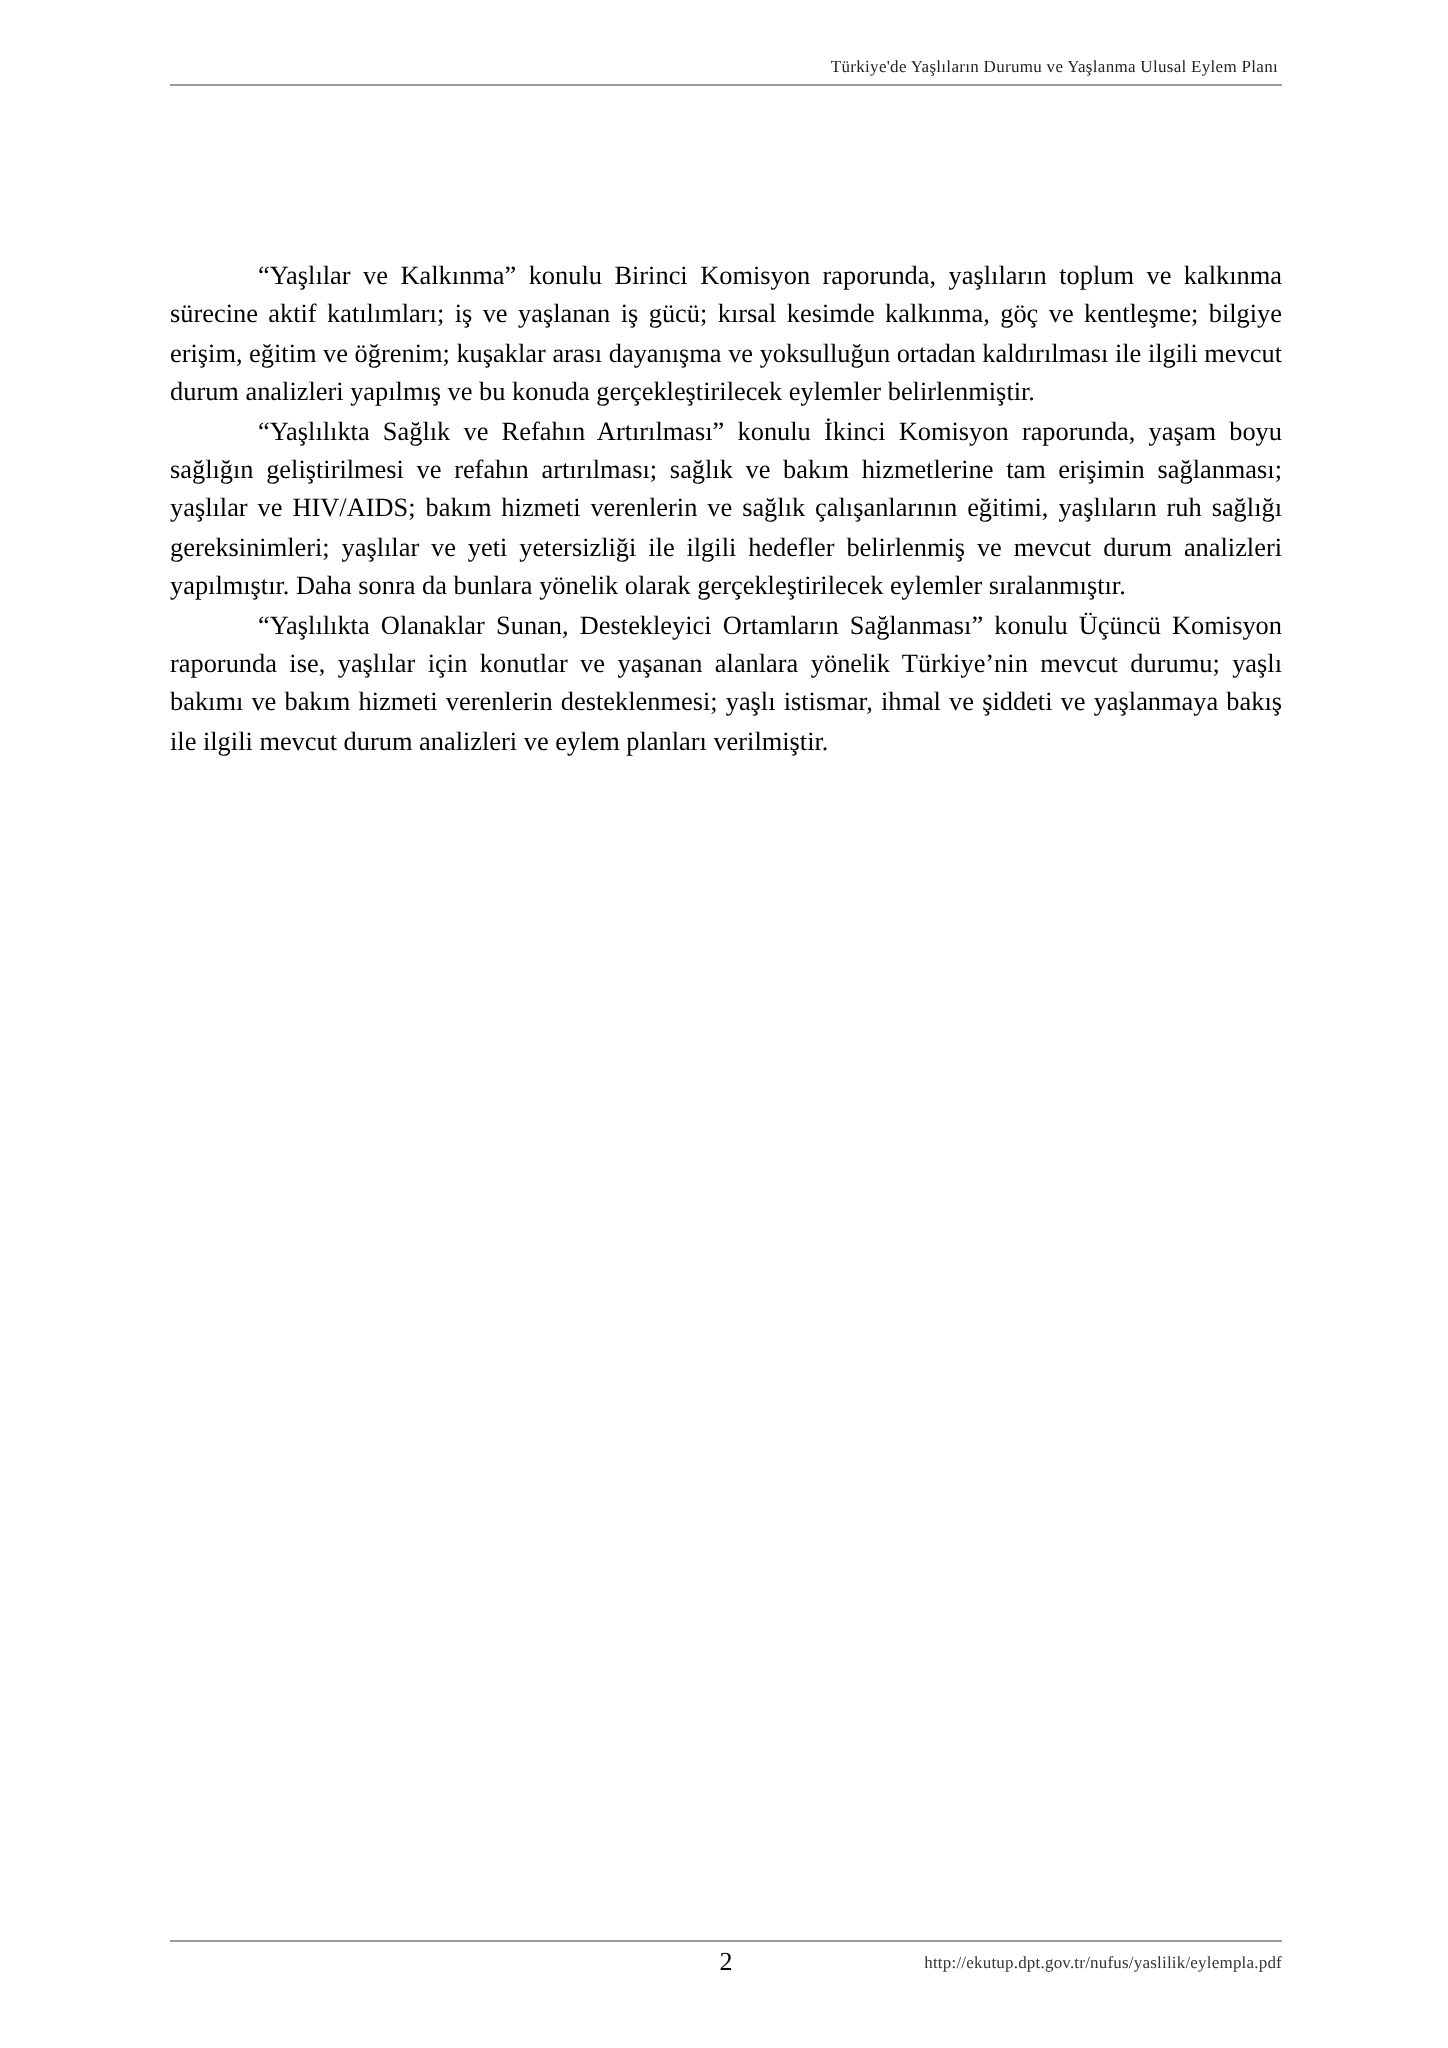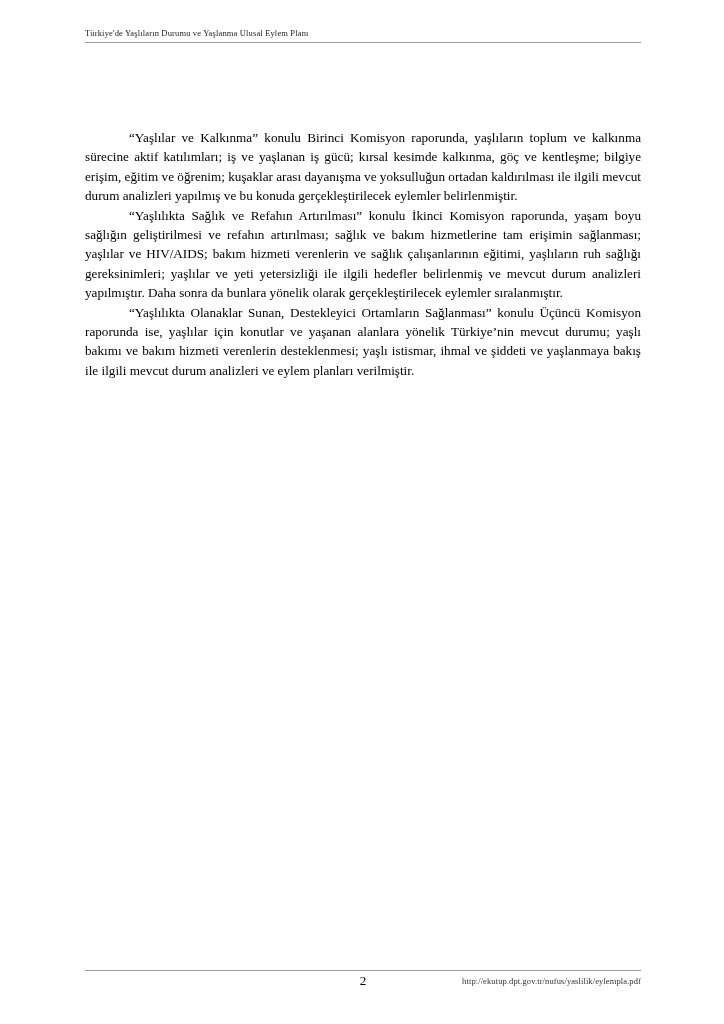--- a/index.html
+++ b/index.html
@@ -19,21 +19,21 @@
     width: 724px;
     height: 1024px;
     box-sizing: border-box;
   }
   
   .header {
     position: absolute;
     top: 28px;
     left: 85px;
     width: 556px;
-    text-align: left;
+    text-align: right;
   }
   .header-text {
     font-family: "Liberation Serif", serif;
     font-size: 8.5px;
     color: #222222;
     letter-spacing: 0.15px;
     display: block;
     padding-right: 2px;
   }
   .header-rule {

